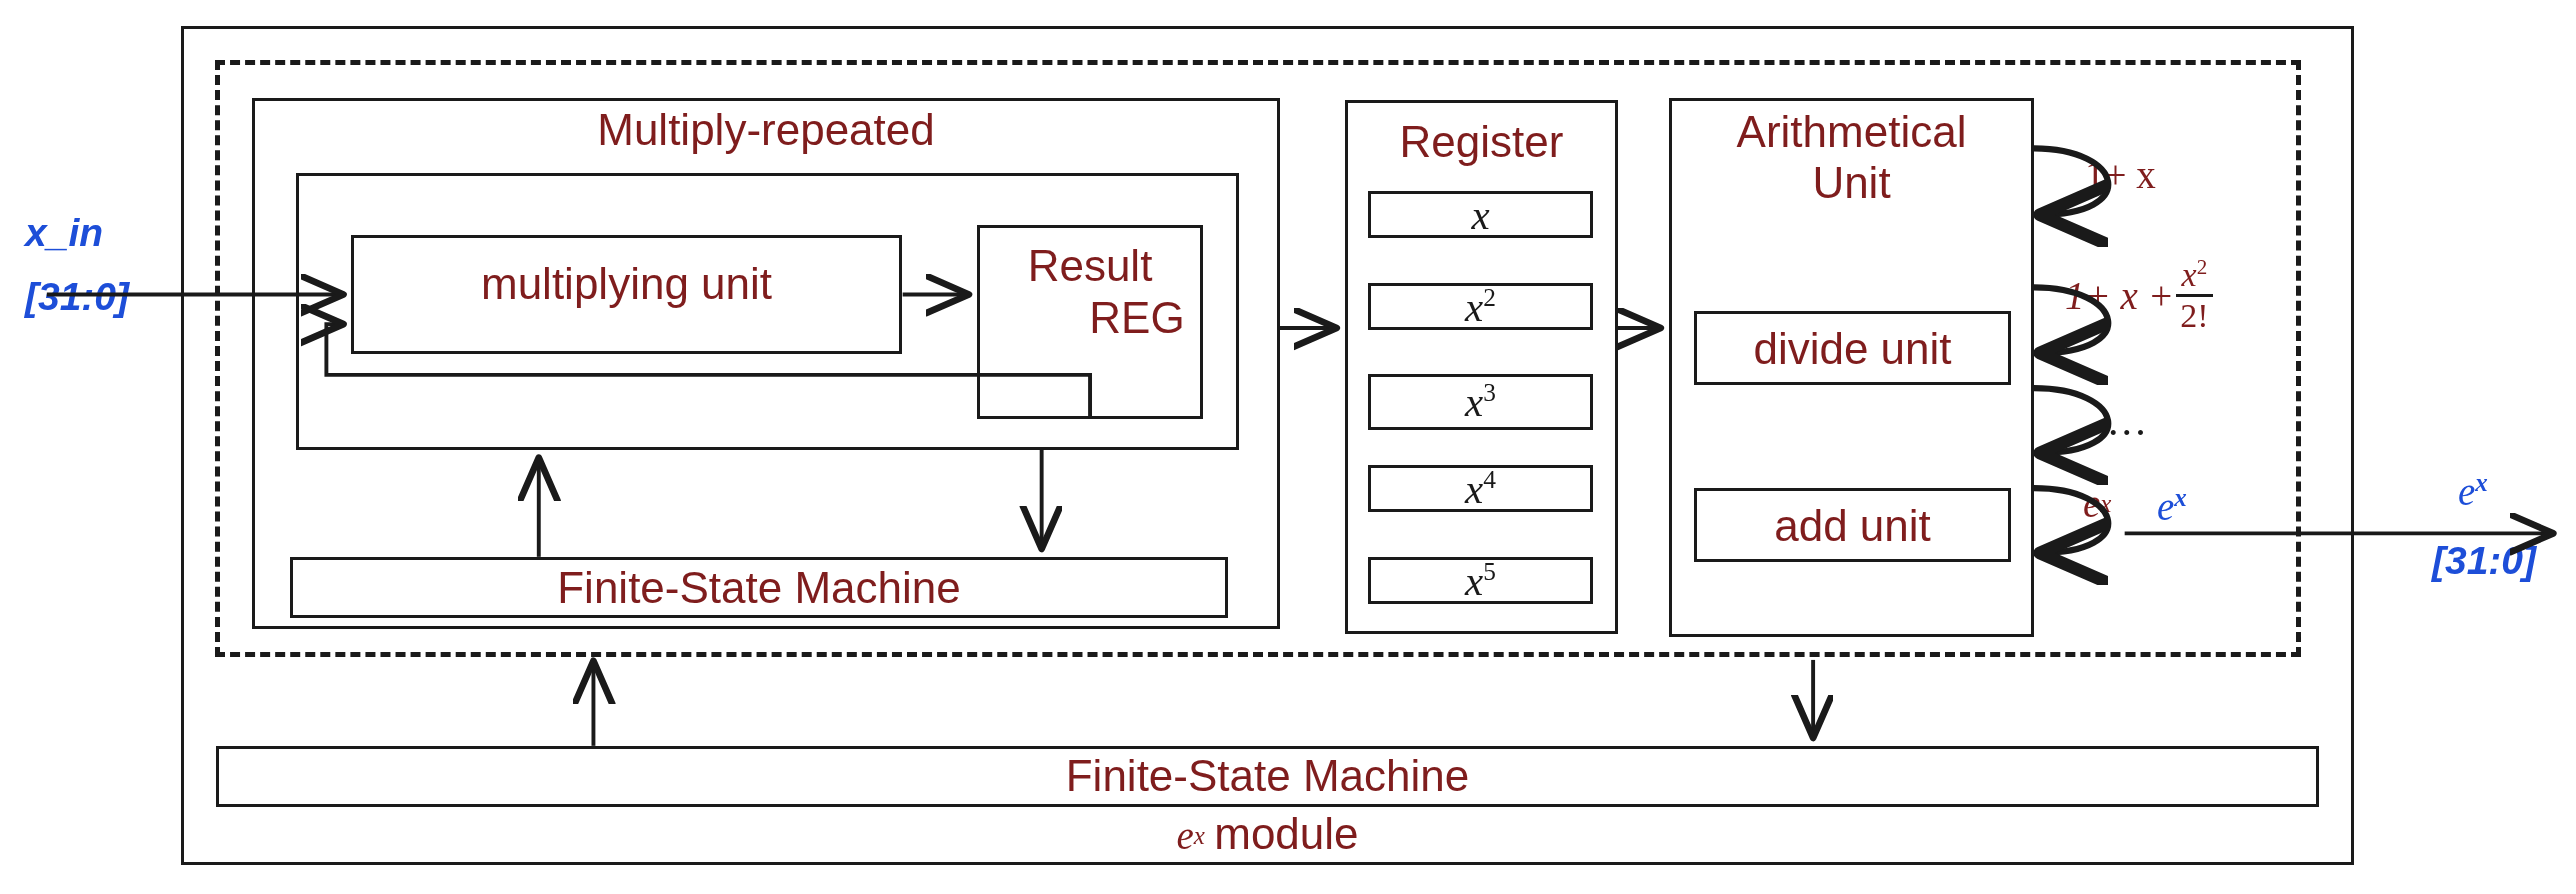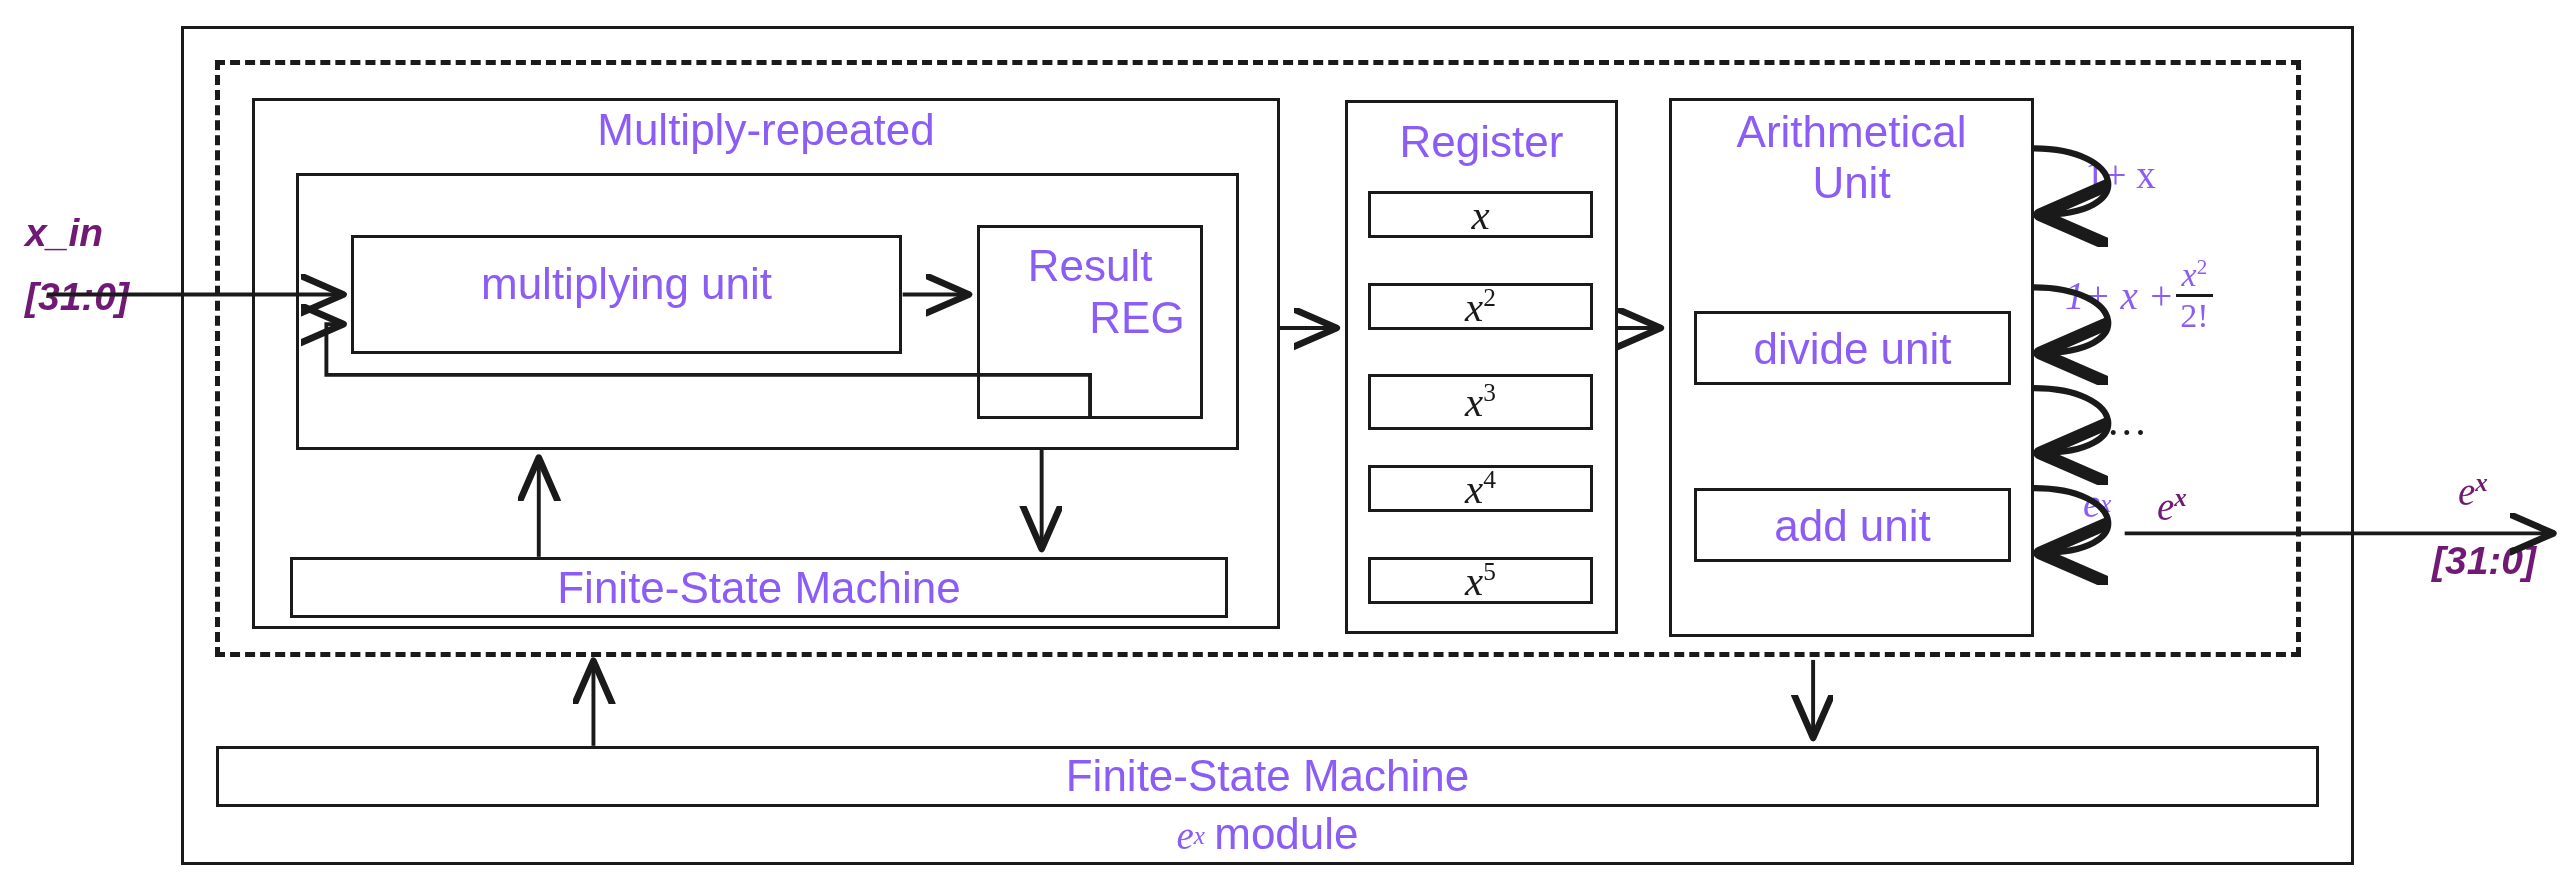--- a/index.html
+++ b/index.html
@@ -20,21 +20,21 @@
   .dashed{
     position:absolute;
     border:5.5px dashed #1a1a1a;
     background:transparent;
     box-sizing:border-box;
   }
   .lbl{
     position:absolute;
     text-align:center;
     white-space:nowrap;
-    color:#8b5cf6;
+    color:#7f1d1d;
     line-height:1.05;
   }
   .title-lg{font-size:44px;}
   .cell{
     position:absolute;
     border:3.9px solid #1a1a1a;
     box-sizing:border-box;
     display:flex;align-items:center;justify-content:center;
   }
   .mathi{
@@ -58,21 +58,21 @@
     font-style:normal;
     font-family:"Liberation Serif", serif;
   }
   .port{
     position:absolute;
     font-family:"Liberation Sans", sans-serif;
     font-style:italic;
     font-weight:bold;
     font-size:39px;
     white-space:nowrap;
-    color:#701a75;
+    color:#1d4ed8;
   }
   .frac{
     display:inline-flex;
     flex-direction:column;
     align-items:center;
     vertical-align:middle;
     margin:0 1.6px;
     position:relative;
     top:-1.6px;
   }

